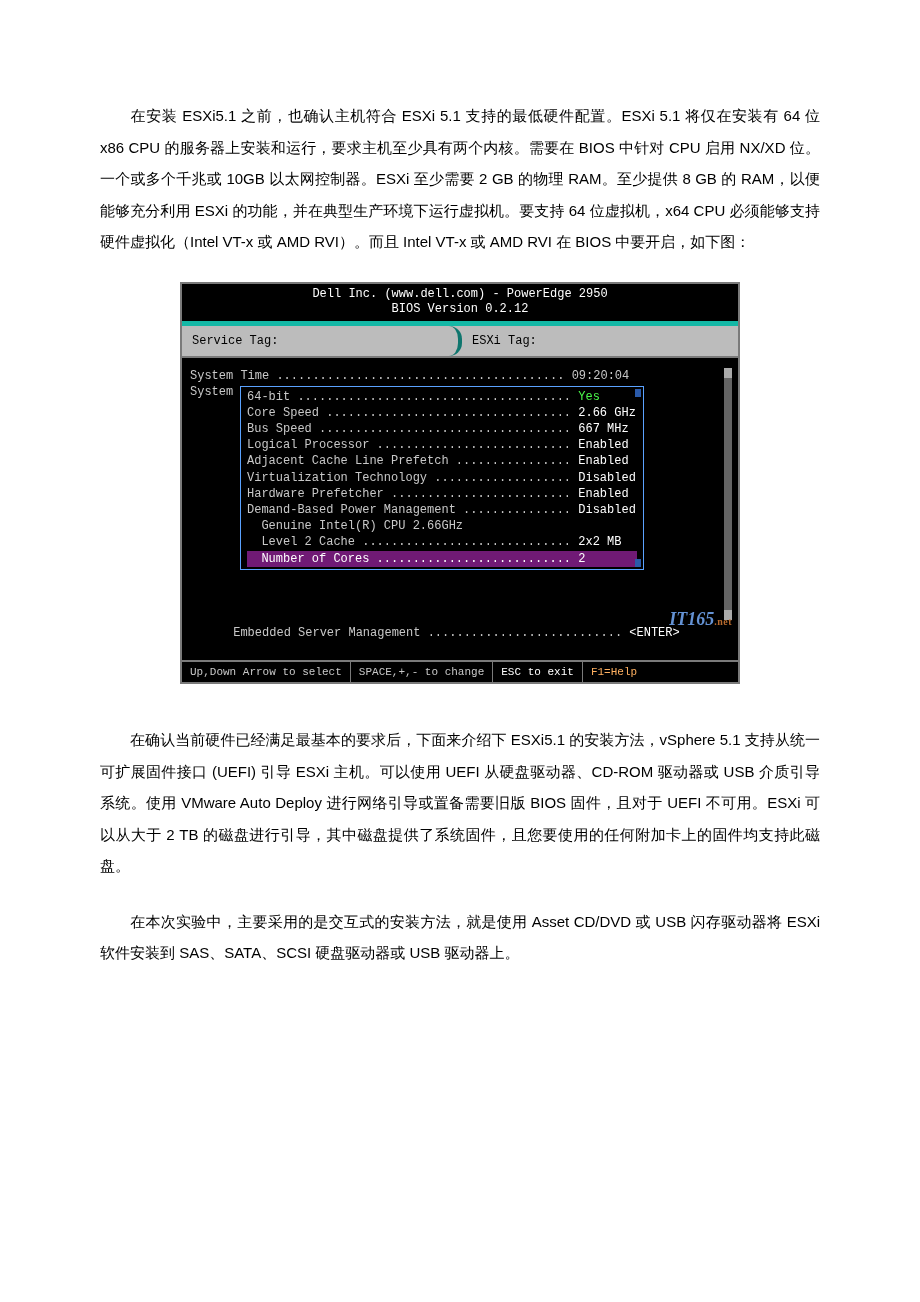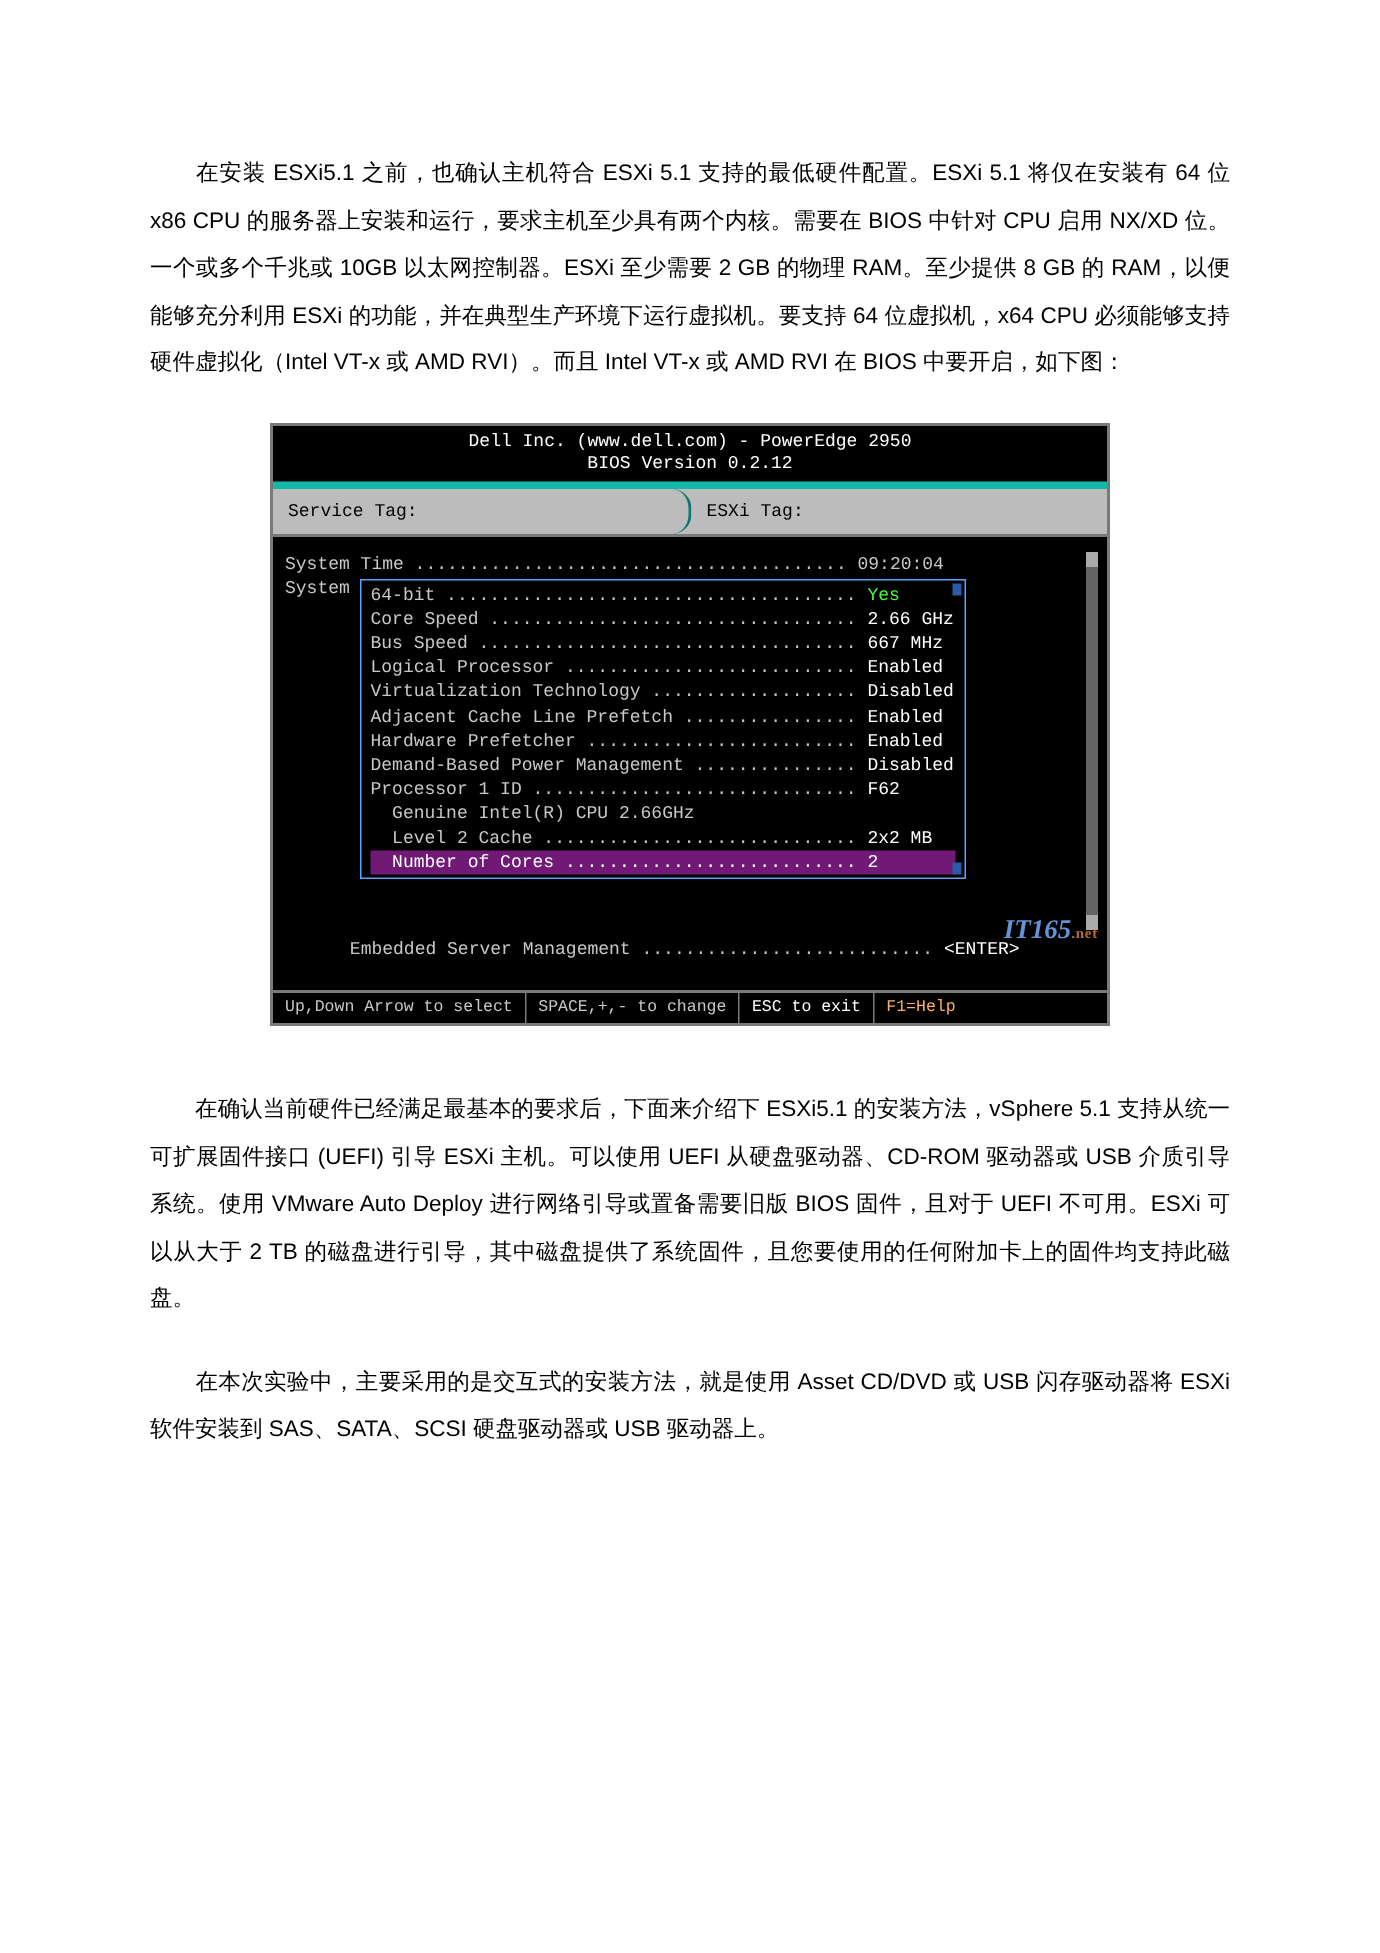--- a/index.html
+++ b/index.html
@@ -37,21 +37,21 @@
     .bios-tags {
       display: flex;
       background: #bcbcbc;
       color: #000;
       border-bottom: 2px solid #7a7a7a;
     }
     .bios-tags div {
       padding: 8px 10px;
       flex: 1;
     }
-    .bios-tags div:first-child { border-right: 2px solid #0f766e; border-radius: 13px; }
+    .bios-tags div:first-child { border-right: 4px solid #0f766e; border-radius: 13px; }
     .bios-body {
       padding: 10px 8px 6px 8px;
       position: relative;
       min-height: 280px;
     }
     .bios-line { white-space: pre; color: #c8c8c8; line-height: 1.35; }
     .sidebar-items { position: absolute; left: 10px; top: 30px; }
     .sidebar-items div { line-height: 1.5; white-space: pre; }
     .cpu-popup {
       position: absolute;
@@ -119,25 +119,24 @@
 
     <div class="cpu-popup">
       <div class="popup-scroll">
         <div class="au"></div>
         <div class="ad"></div>
       </div>
       <div class="cpu-row"><span>64-bit ...................................... </span><span class="val-green">Yes</span></div>
       <div class="cpu-row"><span>Core Speed .................................. </span><span class="val-white">2.66 GHz</span></div>
       <div class="cpu-row"><span>Bus Speed ................................... </span><span class="val-white">667 MHz</span></div>
       <div class="cpu-row"><span>Logical Processor ........................... </span><span class="val-white">Enabled</span></div>
+      <div class="cpu-row"><span>Adjacent Cache Line Prefetch ................ </span><span class="val-white">Enabled</span></div>
       <div class="cpu-row"><span>Virtualization Technology ................... </span><span class="val-white">Disabled</span></div>
-      <div class="cpu-row"><span>Adjacent Cache Line Prefetch ................ </span><span class="val-white">Enabled</span></div>
       <div class="cpu-row"><span>Hardware Prefetcher ......................... </span><span class="val-white">Enabled</span></div>
       <div class="cpu-row"><span>Demand-Based Power Management ............... </span><span class="val-white">Disabled</span></div>
-      <div class="cpu-row"><span>Processor 1 ID .............................. </span><span class="val-white">F62</span></div>
       <div class="cpu-row"><span>  Genuine Intel(R) CPU 2.66GHz</span></div>
       <div class="cpu-row"><span>  Level 2 Cache ............................. </span><span class="val-white">2x2 MB</span></div>
       <div class="cpu-row highlight-row"><span>  Number of Cores ........................... </span><span class="val-white">2</span></div>
     </div>
 
     <div class="esc-enter" style="margin-top:212px;">
       <span>Embedded Server Management ........................... </span><span class="enter">&lt;ENTER&gt;</span>
     </div>
 
     <div class="watermark">

